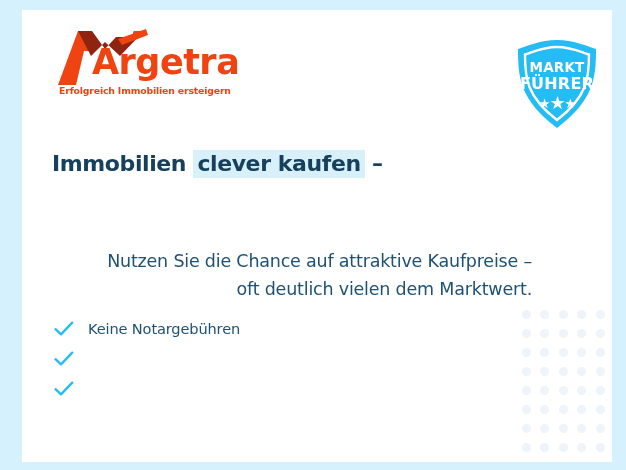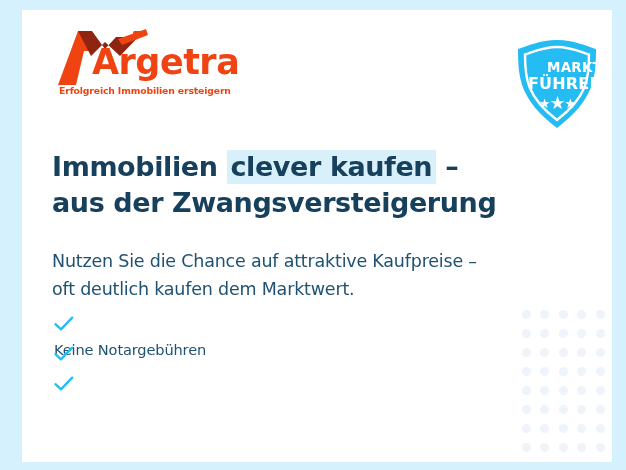--- a/index.html
+++ b/index.html
@@ -95,21 +95,21 @@
     left: 490px;
     top: 28px;
     width: 90px;
     height: 92px;
   }
   .badge-text {
     position: absolute;
     left: 0;
     top: 22px;
     width: 90px;
-    text-align: right;
+    text-align: center;
     color: #ffffff;
     font-family: "DejaVu Sans", sans-serif;
     font-weight: bold;
     line-height: 1.08;
     pointer-events: none;
   }
   .badge-text .l1 { display: block; font-size: 13.5px; letter-spacing: 0.2px; }
   .badge-text .l2 { display: block; font-size: 16px; letter-spacing: 0.2px; }
   .badge-stars {
     position: absolute;
@@ -126,21 +126,21 @@
 
   
   .headline {
     position: absolute;
     left: 30px;
     top: 131px;
     width: 480px;
     color: #16405c;
     font-family: "DejaVu Sans", sans-serif;
     font-weight: bold;
-    font-size: 27px;
+    font-size: 22px;
     line-height: 1.33;
     letter-spacing: -0.4px;
     margin-top: 8px;
   }
   .headline .hl-line { display: block; white-space: nowrap; }
   .hl-mark {
     background: #d8f0fa;
     padding: 1px 4px 2px 4px;
     border-radius: 1px;
   }
@@ -150,37 +150,36 @@
     position: absolute;
     left: 30px;
     top: 219px;
     width: 480px;
     color: #1e5172;
     font-family: "DejaVu Sans", sans-serif;
     font-size: 17.5px;
     line-height: 1.63;
     letter-spacing: -0.2px;
   }
-  .subhead span { display: block; white-space: nowrap; }
+  .subhead span { display: block; white-space: nowrap; text-align: right; }
 
   
   .benefits {
     position: absolute;
     left: 32px;
     top: 297px;
     width: 470px;
     list-style: none;
     margin: 0;
     padding: 0;
   }
   .benefit {
     display: flex;
-    align-items: flex-start;
+    align-items: flex-end;
     height: 30px;
-    flex-direction: column;
   }
   .benefit .check {
     flex: 0 0 34px;
     display: flex;
     align-items: center;
   }
   .benefit .label {
     color: #1e5172;
     font-family: "DejaVu Sans", sans-serif;
     font-size: 14.6px;
@@ -262,26 +261,25 @@
         <span class="l1">MARKT</span>
         <span class="l2">FÜHRER</span>
       </div>
       <div class="badge-stars">
         <span>★</span><span class="big">★</span><span>★</span>
       </div>
     </div>
 
     <h1 class="headline">
       <span class="hl-line"><span>Immobilien </span><span class="hl-mark">clever kaufen</span><span> –</span></span>
-      <span class="hl-line">aus der Zwangsversteigerung</span>
     </h1>
 
     <p class="subhead">
       <span>Nutzen Sie die Chance auf attraktive Kaufpreise –</span>
-      <span>oft deutlich kaufen dem Marktwert.</span>
+      <span>oft deutlich vielen dem Marktwert.</span>
     </p>
 
     <ul class="benefits">
       <li class="benefit">
         <span class="check">
           <svg width="20" height="16" viewBox="0 0 20 16">
               <path d="M1.5 8.2 L7 13.4 L18.2 1.6" fill="none" stroke="#24bcf2" stroke-width="2.3" stroke-linecap="round" stroke-linejoin="round"></path>
             </svg>
         </span>
         <span class="label">Keine Notargebühren</span>

